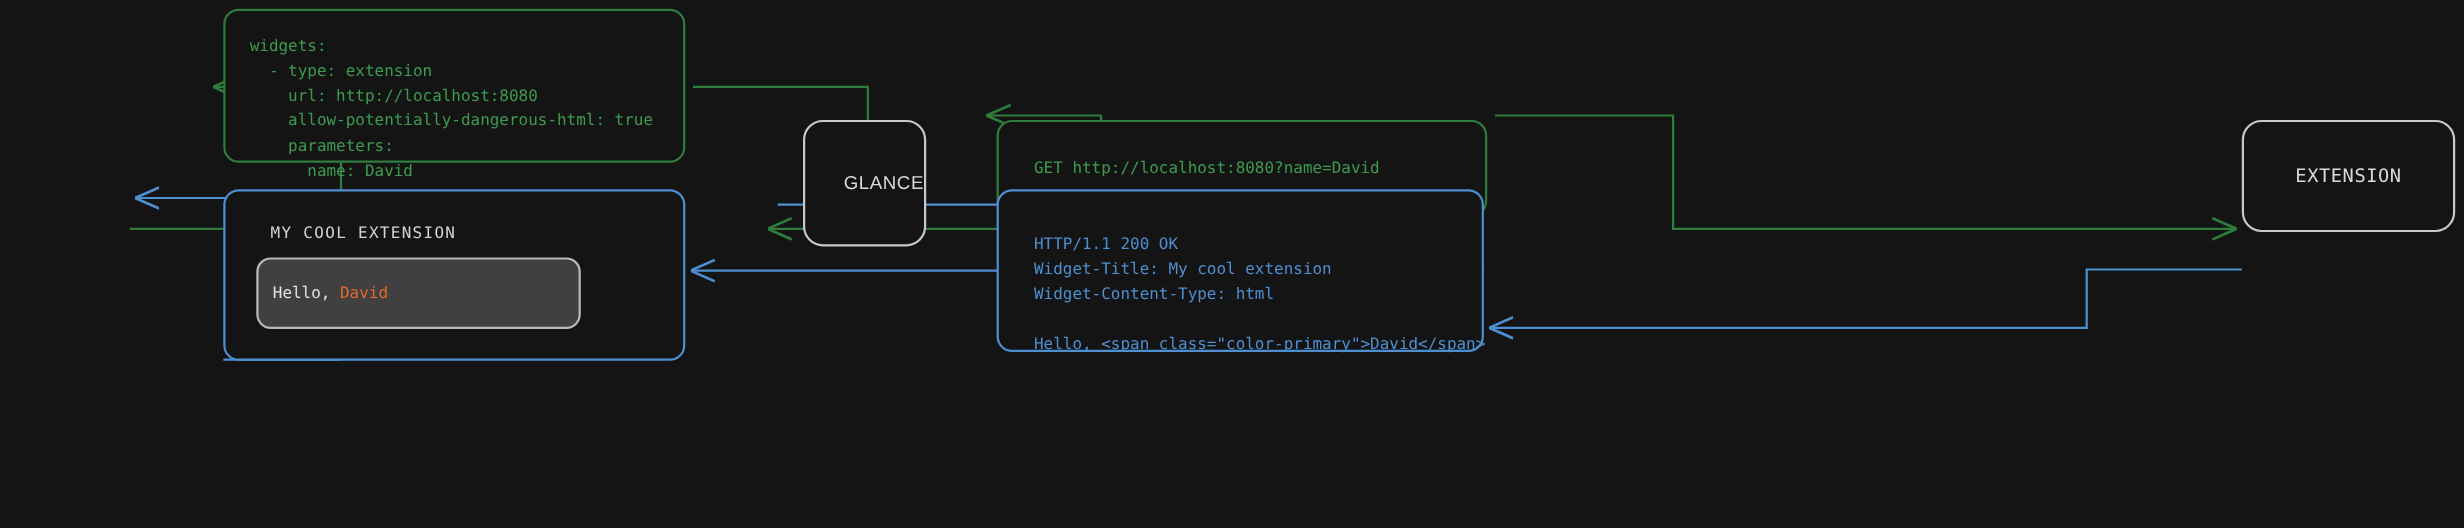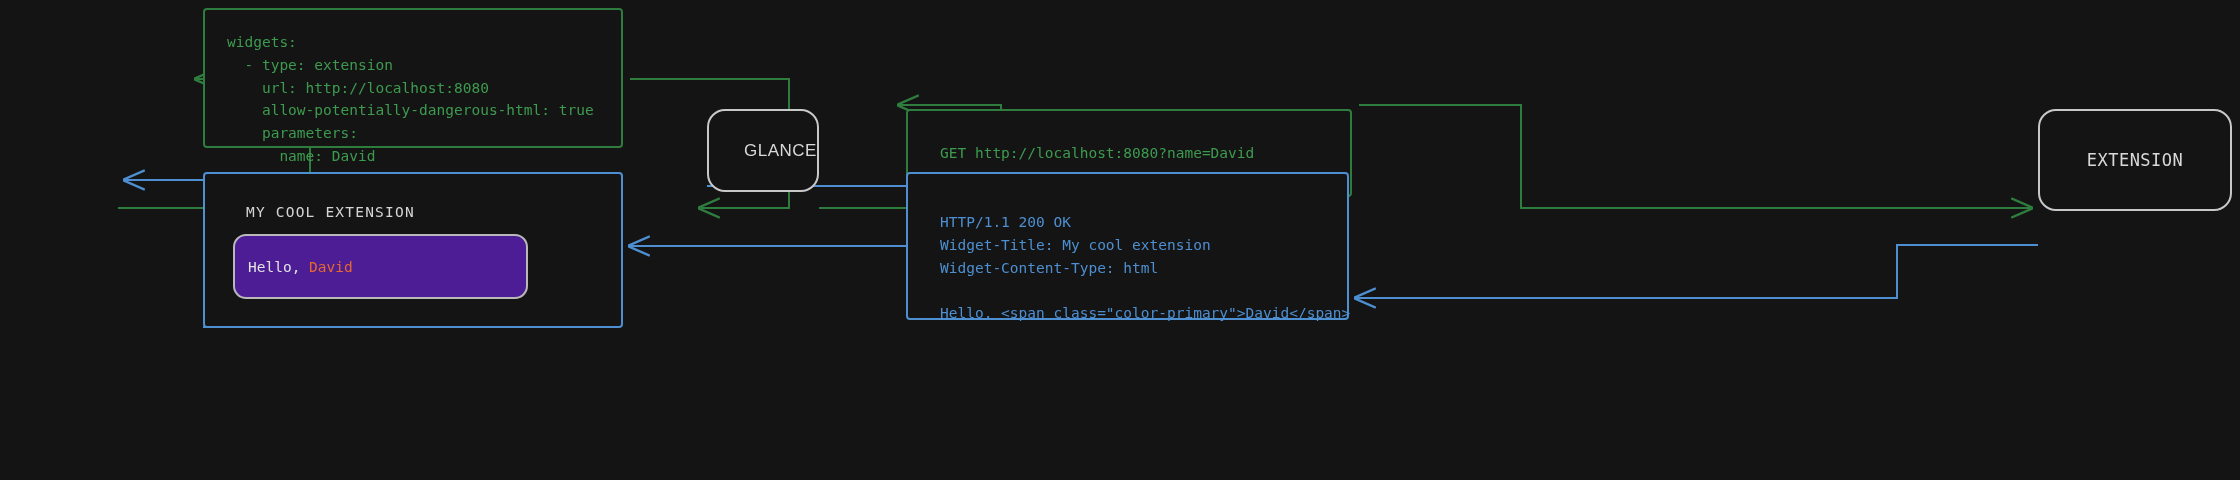--- a/index.html
+++ b/index.html
@@ -23,29 +23,29 @@
     border-radius:18px;
     background:#141414;
     display:flex;align-items:center;justify-content:center;
     color:#d9d9d9;
     letter-spacing:.5px;
   }
   .node.sans{font-family:"Liberation Sans","DejaVu Sans",sans-serif;font-size:17px;}
   .node.mono{font-family:"DejaVu Sans Mono","Liberation Mono",monospace;font-size:17px;}
 
   #node-user{left:8px;top:131px;width:110px;height:86px;}
-  #node-glance{left:707px;top:109px;width:112px;height:83px;padding-left:35px;}
+  #node-glance{left:730px;top:109px;width:112px;height:115px;padding-left:35px;}
   #node-extension{left:2038px;top:109px;width:194px;height:102px;}
 
   
   .panel{
     position:absolute;z-index:3;
     box-sizing:border-box;
     border:2px solid;
-    border-radius:4px;
+    border-radius:14px;
     background:#141414;
     padding:16px 24px;
   }
   .panel.green{border-color:#2f7d3e;}
   .panel.blue{border-color:#4d8fd1;}
 
   .code{
     margin:0;
     font-family:"DejaVu Sans Mono","Liberation Mono",monospace;
     font-size:14.5px;
@@ -65,21 +65,21 @@
     position:absolute;left:41px;top:30px;
     font-family:"DejaVu Sans Mono","Liberation Mono",monospace;
     font-size:14.5px;letter-spacing:1.2px;
     color:#d5d5d5;
   }
   #widget-card{
     position:absolute;left:28px;top:60px;width:295px;height:65px;
     box-sizing:border-box;
     border:2px solid #b9b9b9;
     border-radius:13px;
-    background:#4c1d95;
+    background:#404040;
     display:flex;align-items:center;
     padding-left:13px;
   }
   #widget-card-text{
     font-family:"DejaVu Sans Mono","Liberation Mono",monospace;
     font-size:14.5px;color:#e2e2e2;white-space:pre;
   }
   #widget-card-name{color:#e8682c;}
 </style>
 </head>

